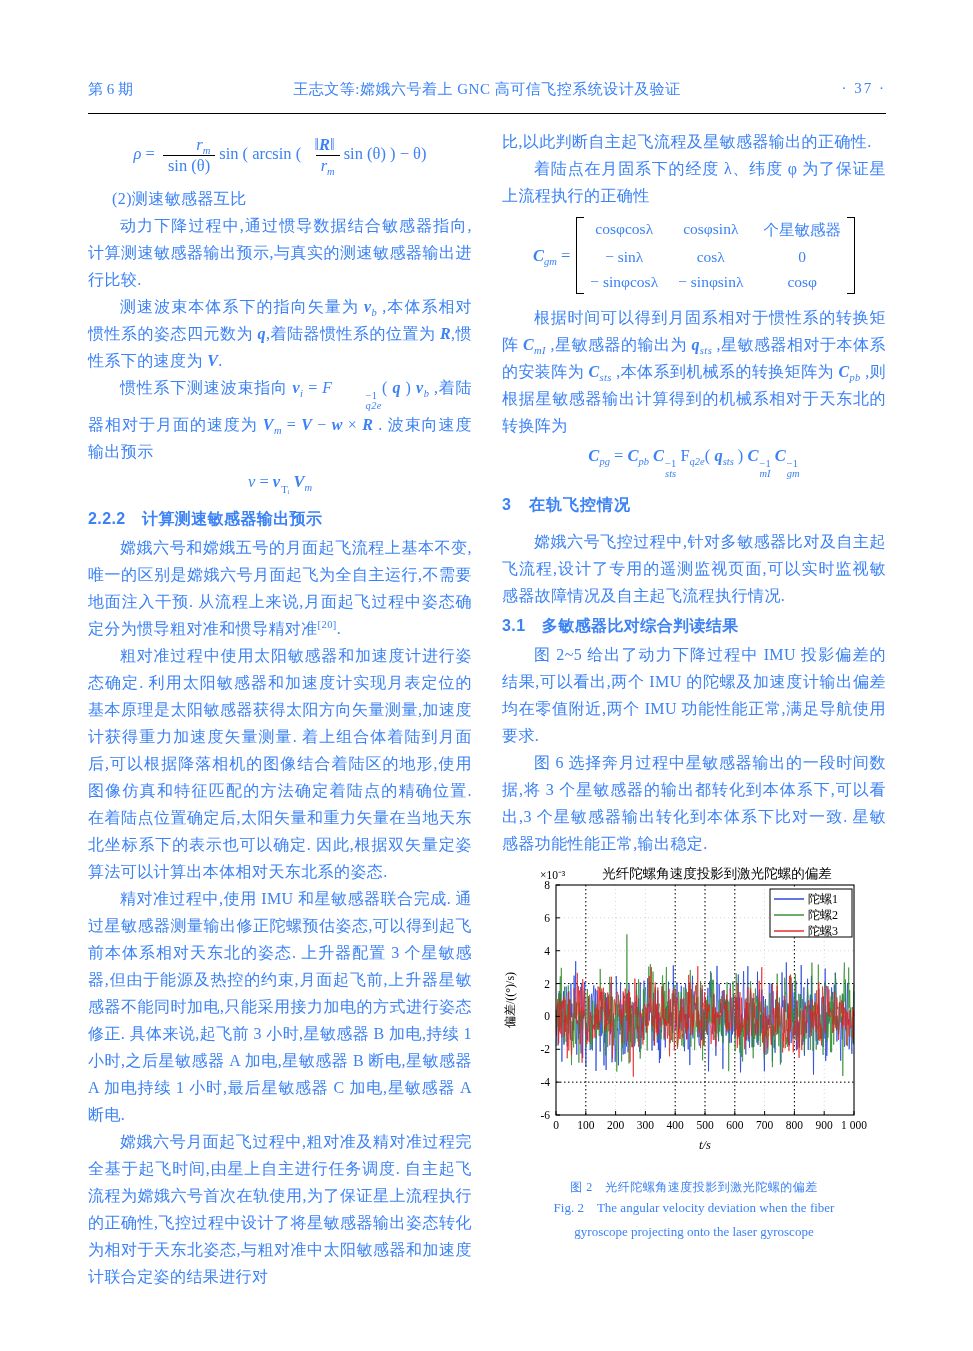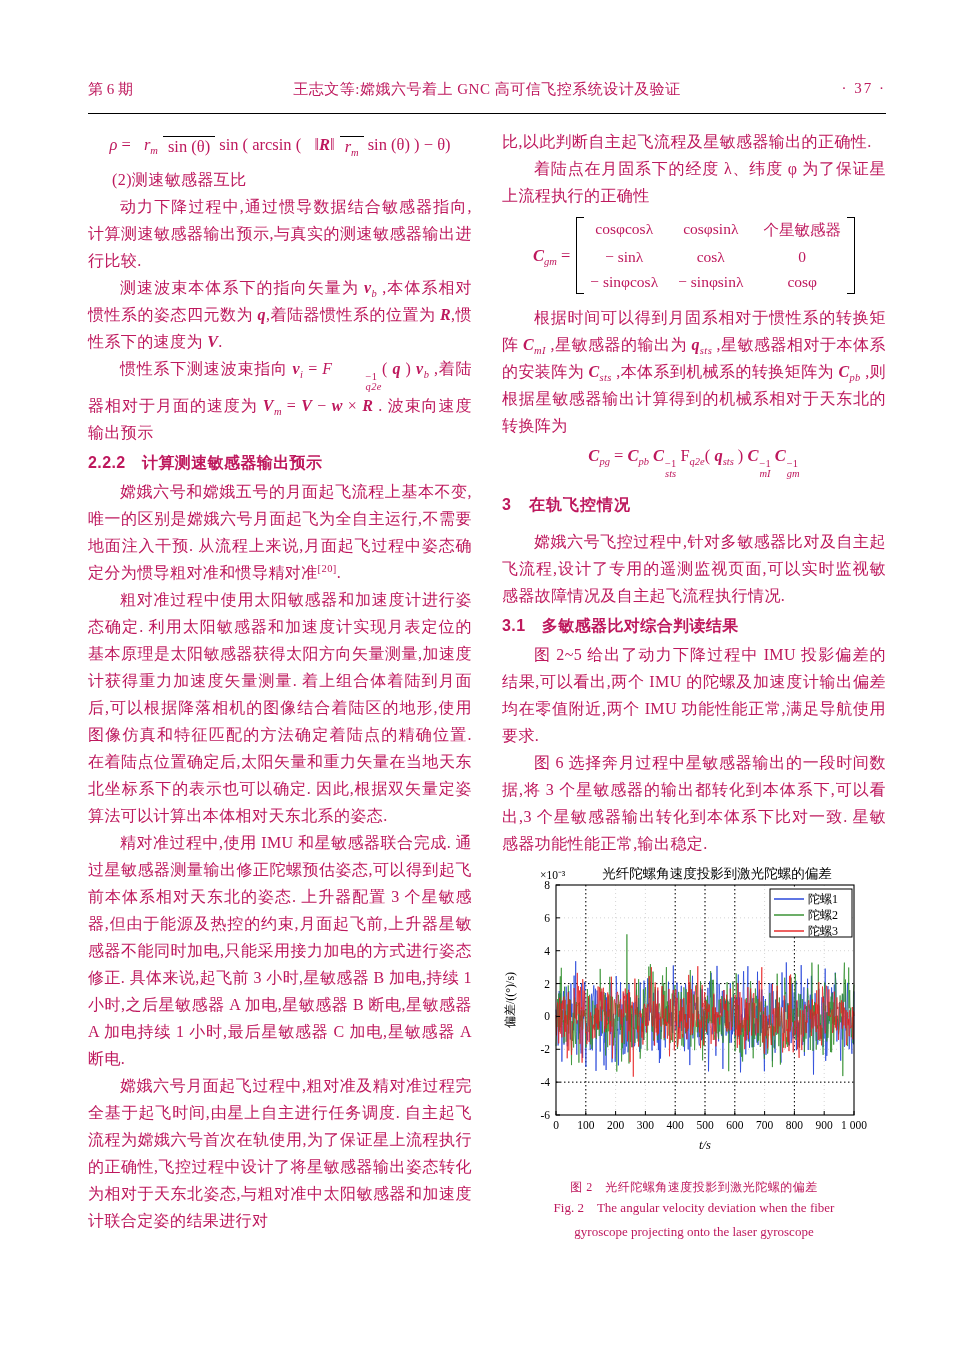--- a/index.html
+++ b/index.html
@@ -1,16 +1,16 @@
 <!DOCTYPE html>
 <html><head>
 <meta charset="utf-8">
 <style>
   html,body{margin:0;padding:0;background:#ffffff;}
-  .page{position:relative;width:945px;height:1351px;background:#fff;color:#be185d;
+  .page{position:relative;width:945px;height:1351px;background:#fff;color:#3b82f6;
         font-family:"Liberation Serif","DejaVu Serif",serif;overflow:hidden;}
   
   .header{position:absolute;top:80px;left:88px;width:798px;height:26px;font-size:15px;}
   .issue{position:absolute;left:0;top:0;}
   .running-title{position:absolute;left:0;right:0;text-align:center;top:0;letter-spacing:0.5px;}
   .pageno{position:absolute;right:0;top:0;letter-spacing:2px;}
   .rule{position:absolute;top:113px;left:88px;width:798px;border-top:1.6px solid #000;}
   
   .col{position:absolute;top:128px;width:384px;}
   .col-left{left:88px;}
@@ -26,22 +26,22 @@
   
   .display-formula{font-size:16.5px;text-align:center;margin:8px 0 10px 0;line-height:1.1;}
   .display-formula .tk-t, .para .tk-t{font-style:normal;}
   .tk-i{font-style:italic;}
   .tk-b{font-style:italic;font-weight:bold;}
   sub,sup{font-size:10.5px;line-height:0;}
   .subsup{display:inline-flex;flex-direction:column;vertical-align:-6px;
           font-size:10.5px;line-height:10px;text-align:left;margin-left:1px;}
   .subsup .s-top{display:block;min-height:10px;}
   .subsup .s-bot{display:block;font-style:italic;}
-  .frac{display:inline-flex;vertical-align:middle;
-        text-align:center;margin:0 4px;}
+  .frac{display:inline-flex;flex-direction:column;vertical-align:middle;
+        text-align:center;margin:0 4px;align-items:flex-end;}
   .frac .fn{display:block;padding:0 5px 1px 5px;}
   .frac .fd{display:block;border-top:1.3px solid #000;padding:1px 5px 0 5px;}
   
   .matrix-block{display:flex;justify-content:center;align-items:center;margin:8px 0 10px 0;
                 font-size:15.5px;}
   .mlhs{font-size:16.5px;margin-right:6px;}
   .bk{align-self:stretch;width:7px;}
   .bk-l{border-left:1.6px solid #000;border-top:1.6px solid #000;border-bottom:1.6px solid #000;}
   .bk-r{border-right:1.6px solid #000;border-top:1.6px solid #000;border-bottom:1.6px solid #000;}
   .mgrid{display:grid;grid-template-columns:auto auto auto;column-gap:20px;row-gap:7px;
@@ -73,20 +73,24 @@
           <span class="fn"><span class="tk-t">‖</span><span class="tk-b">R</span><span class="tk-t">‖</span></span>
           <span class="fd"><span class="tk-i">r</span><sub class="tk-i">m</sub></span>
         </span><span class="tk-t">sin (θ) ) − θ)</span></div>
     <p class="para indent15">(2)测速敏感器互比</p>
     <p class="para">动力下降过程中,通过惯导数据结合敏感器指向,计算测速敏感器输出预示,与真实的测速敏感器输出进行比较.</p>
     <p class="para"><span class="tk-t">测速波束本体系下的指向矢量为 </span><span class="tk-b">v</span><sub class="tk-i">b</sub><span class="tk-t"> ,本体系相对惯性系的姿态四元数为 </span><span class="tk-b">q</span><span class="tk-t">,着陆器惯性系的位置为 </span><span class="tk-b">R</span><span class="tk-t">,惯性系下的速度为 </span><span class="tk-b">V</span><span class="tk-t">.</span></p>
     <p class="para"><span class="tk-t">惯性系下测速波束指向 </span><span class="tk-b">v</span><sub class="tk-i">i</sub><span class="tk-t"> = </span><span class="tk-i">F</span><span class="subsup">
           <span class="s-top">−1</span>
           <span class="s-bot">q2e</span>
         </span><span class="tk-t">( </span><span class="tk-b">q</span><span class="tk-t"> ) </span><span class="tk-b">v</span><sub class="tk-i">b</sub><span class="tk-t"> ,着陆器相对于月面的速度为 </span><span class="tk-b">V</span><sub class="tk-i">m</sub><span class="tk-t"> = </span><span class="tk-b">V</span><span class="tk-t"> − </span><span class="tk-b">w</span><span class="tk-t"> × </span><span class="tk-b">R</span><span class="tk-t"> . 波束向速度输出预示</span></p>
+    <div class="display-formula"><span class="tk-i">v</span><span class="tk-t"> = </span><span class="tk-b">v</span><span class="subsup">
+          <span class="s-top">Tᵢ</span>
+          <span class="s-bot"></span>
+        </span><span class="tk-t"> </span><span class="tk-b">V</span><sub class="tk-i">m</sub></div>
     <h4 class="subsec">2.2.2　计算测速敏感器输出预示</h4>
     <p class="para"><span class="tk-t">嫦娥六号和嫦娥五号的月面起飞流程上基本不变,唯一的区别是嫦娥六号月面起飞为全自主运行,不需要地面注入干预. 从流程上来说,月面起飞过程中姿态确定分为惯导粗对准和惯导精对准</span><sup>[20]</sup><span class="tk-t">.</span></p>
     <p class="para">粗对准过程中使用太阳敏感器和加速度计进行姿态确定. 利用太阳敏感器和加速度计实现月表定位的基本原理是太阳敏感器获得太阳方向矢量测量,加速度计获得重力加速度矢量测量. 着上组合体着陆到月面后,可以根据降落相机的图像结合着陆区的地形,使用图像仿真和特征匹配的方法确定着陆点的精确位置. 在着陆点位置确定后,太阳矢量和重力矢量在当地天东北坐标系下的表示也可以确定. 因此,根据双矢量定姿算法可以计算出本体相对天东北系的姿态.</p>
     <p class="para">精对准过程中,使用 IMU 和星敏感器联合完成. 通过星敏感器测量输出修正陀螺预估姿态,可以得到起飞前本体系相对天东北的姿态. 上升器配置 3 个星敏感器,但由于能源及热控的约束,月面起飞前,上升器星敏感器不能同时加电,只能采用接力加电的方式进行姿态修正. 具体来说,起飞前 3 小时,星敏感器 B 加电,持续 1 小时,之后星敏感器 A 加电,星敏感器 B 断电,星敏感器 A 加电持续 1 小时,最后星敏感器 C 加电,星敏感器 A 断电.</p>
     <p class="para">嫦娥六号月面起飞过程中,粗对准及精对准过程完全基于起飞时间,由星上自主进行任务调度. 自主起飞流程为嫦娥六号首次在轨使用,为了保证星上流程执行的正确性,飞控过程中设计了将星敏感器输出姿态转化为相对于天东北姿态,与粗对准中太阳敏感器和加速度计联合定姿的结果进行对</p>
   </div>
 
   <div class="col col-right">
     <p class="para noindent">比,以此判断自主起飞流程及星敏感器输出的正确性.</p>
     <p class="para">着陆点在月固系下的经度 λ、纬度 φ 为了保证星上流程执行的正确性</p>

